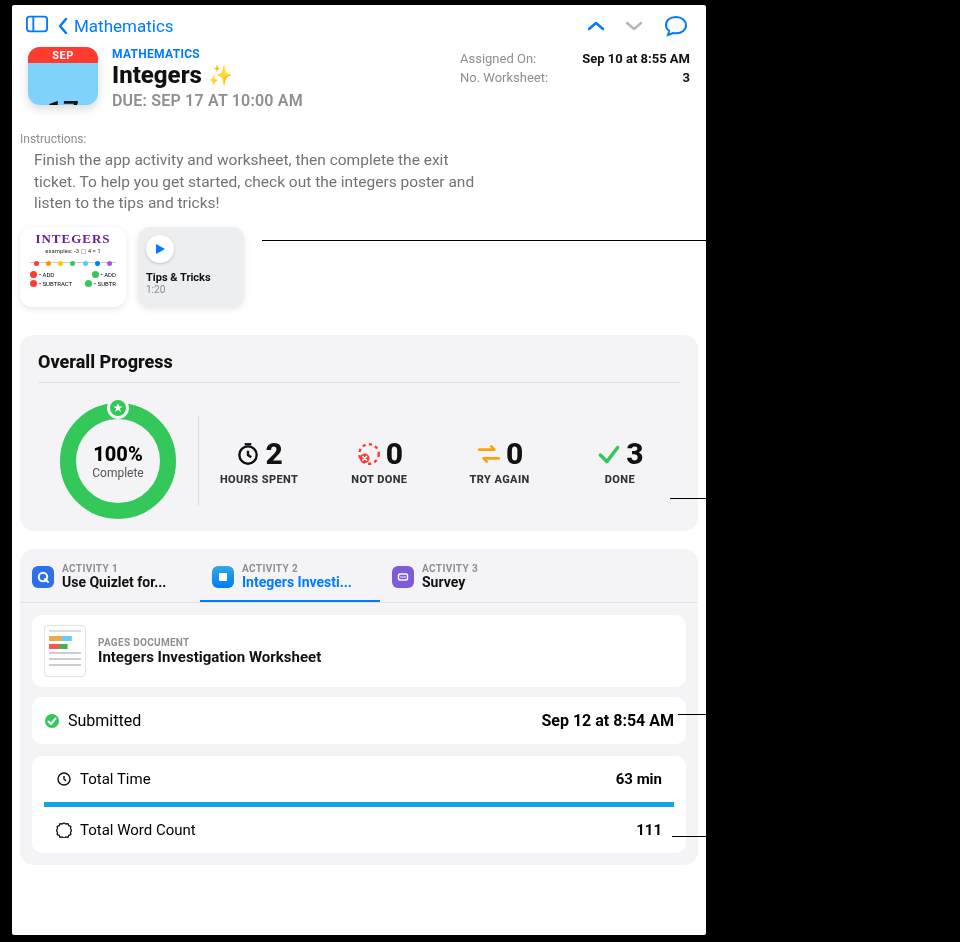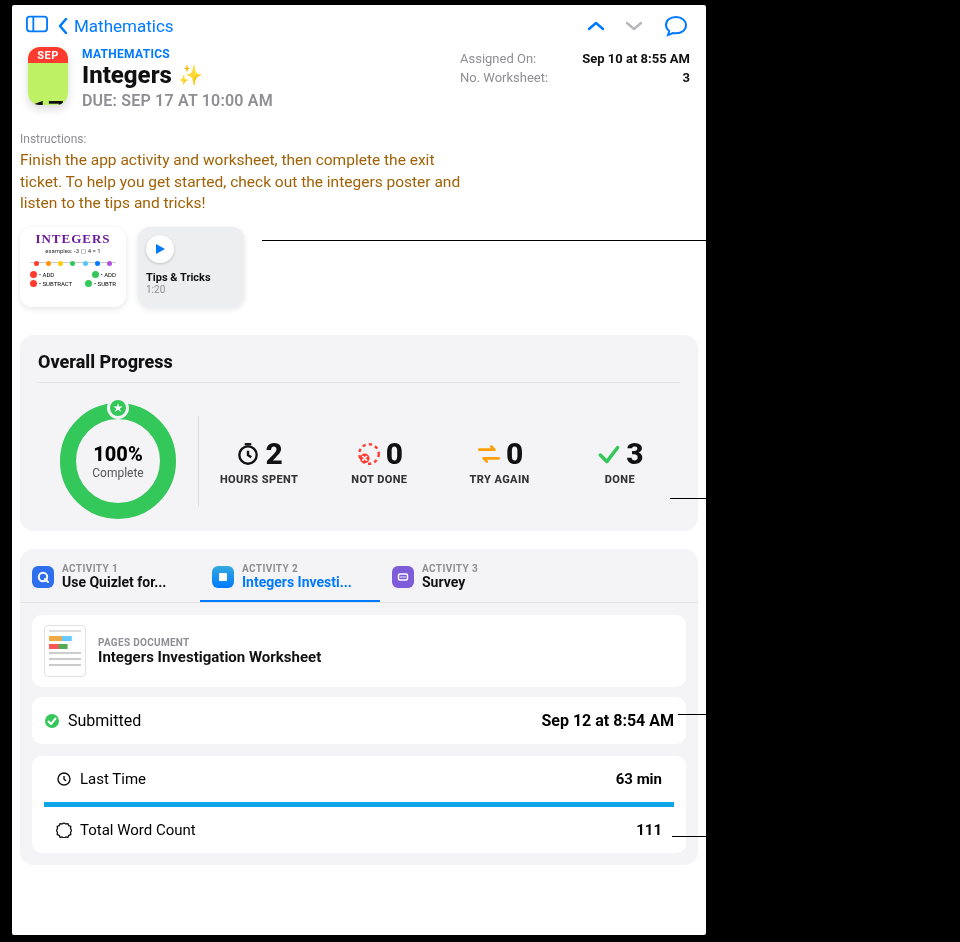--- a/index.html
+++ b/index.html
@@ -32,23 +32,23 @@
     .topbar-right { display: flex; align-items: center; gap: 22px; margin-right: 4px;}
     .chev { color: #007aff; }
     .chev svg { width: 16px; height: 10px; display:block;}
     .speech svg { width: 24px; height: 22px; display:block; color:#007aff;}
     .header {
       display: flex;
       padding: 4px 16px 8px 16px;
       gap: 14px;
     }
     .date-tile {
-      width: 40px; height: 58px;
+      width: 70px; height: 58px;
       border-radius: 12px;
-      background: #bef264;
+      background: #7dd3fc;
       box-shadow: 0 4px 10px rgba(0,0,0,0.15);
       overflow: hidden;
       display: flex; flex-direction: column;
       flex-shrink: 0;
       gap: 32px;
     }
     .date-tile .mon {
       background: #ff3b30; color: #fff; text-align: center;
       font-size: 11px; font-weight: 700; padding: 2px 0 1px 0; letter-spacing: 0.5px;
     }
@@ -60,21 +60,21 @@
     .eyebrow { color:#007aff; font-size: 12px; font-weight: 700; letter-spacing: 0.3px;}
     .title-row { display:flex; align-items:center; gap:6px;}
     .page-title { font-size: 24px; font-weight: 800; color:#111;}
     .sparkle { font-size: 20px; }
     .due { color:#8e8e93; font-size: 16px; font-weight: 600; letter-spacing: 0.2px; margin-top: 2px;}
     .meta-block { width: 230px; font-size: 13px; color:#111; padding-top:2px;}
     .meta-row { display:flex; justify-content: space-between; padding: 2px 0;}
     .meta-row .k { color:#8e8e93;}
     .meta-row .v.bold { font-weight: 700;}
     .instructions-label { color:#8e8e93; font-size: 12px; padding: 14px 16px 4px 8px;}
-    .instructions-text { font-size: 15.5px; line-height: 1.4; color:#a16207; padding: 0 16px 0 8px; max-width: 480px;}
+    .instructions-text { font-size: 15.5px; line-height: 1.4; color:#737373; padding: 0 16px 0 8px; max-width: 480px; margin-left: 14px;}
     .attachments { display:flex; gap: 12px; padding: 12px 8px 18px 8px;}
     .att {
       width: 106px; height: 80px; border-radius: 12px;
       box-shadow: 0 2px 6px rgba(0,0,0,0.1);
       background:#fff; position: relative; overflow:hidden;
       display:flex; flex-direction:column; justify-content:flex-start;
     }
     .att.poster { padding: 4px 6px;}
     .poster-title { font-family: serif; font-weight:800; font-size: 13px; color:#6a1b9a; text-align:center; letter-spacing:1px;}
     .poster-sub { font-size: 6px; text-align:center; color:#333;}
@@ -381,21 +381,21 @@
       <span class="row-val">Sep 12 at 8:54 AM</span>
     </div>
 
     <div class="detail-block">
       <div class="data-row">
         <div class="row-left">
           <svg viewBox="0 0 16 16" fill="none" stroke="#111" stroke-width="1.4">
               <circle cx="8" cy="8" r="6"></circle>
               <path d="M8 5v3l2 2"></path>
             </svg>
-          <span>Last Time</span>
+          <span>Total Time</span>
         </div>
         <span class="row-val">63 min</span>
       </div>
       <div class="data-row">
         <div class="row-left">
           <svg viewBox="0 0 16 16" fill="none" stroke="#111" stroke-width="1.3">
               <path d="M8 1l2 1 2-.3.8 2 2 .8-.3 2 1 2-1 2 .3 2-2 .8-.8 2-2-.3-2 1-2-1-2 .3-.8-2-2-.8.3-2-1-2 1-2-.3-2 2-.8.8-2 2 .3z"></path>
             </svg>
           <span>Total Word Count</span>
         </div>

